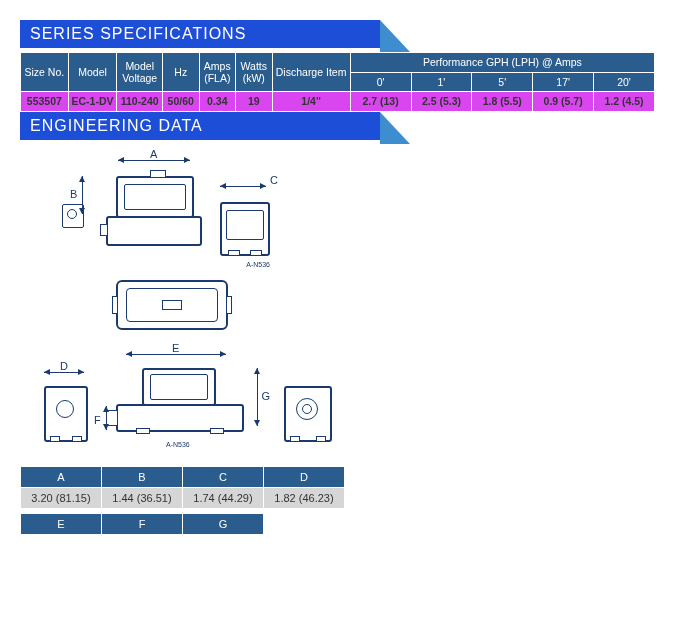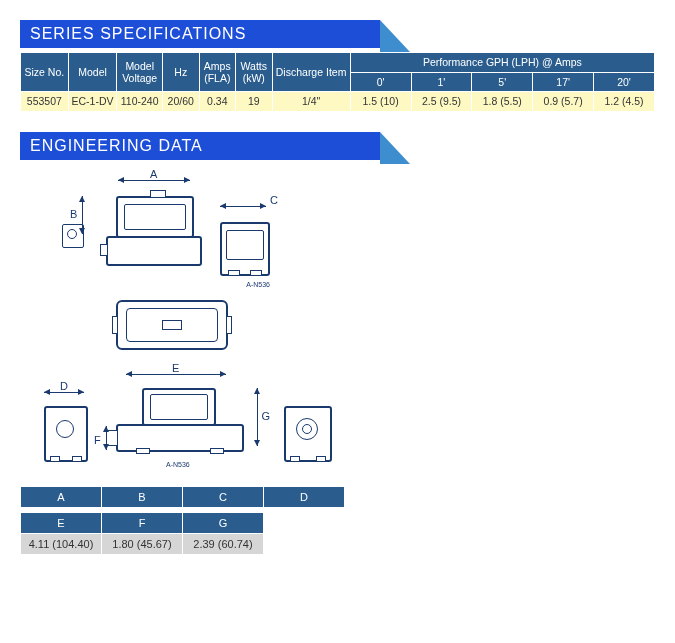--- a/index.html
+++ b/index.html
@@ -49,25 +49,25 @@
     font-size: 10.5px;
     line-height: 1.2;
     vertical-align: middle;
   }
   .spec-table th {
     background: #2a5d8e;
     color: #fff;
     font-weight: 400;
   }
   .spec-table td {
-    background: #fef9c3;
+    background: #d946ef;
     color: #333;
+    font-weight: bold;
   }
   .eng-section {
-    margin-top: 20px;
   }
   .diagram-area {
     margin: 12px 0 8px 24px;
   }
   .diagram-row {
     display: flex;
     align-items: flex-end;
     gap: 14px;
     margin-bottom: 24px;
   }
@@ -189,26 +189,26 @@
       <th>5'</th>
       <th>17'</th>
       <th>20'</th>
     </tr>
   </thead>
   <tbody>
     <tr>
       <td>553507</td>
       <td>EC-1-DV</td>
       <td>110-240</td>
-      <td>20/60</td>
+      <td>50/60</td>
       <td>0.34</td>
       <td>19</td>
       <td>1/4"</td>
-      <td>1.5 (10)</td>
-      <td>2.5 (9.5)</td>
+      <td>2.7 (13)</td>
+      <td>2.5 (5.3)</td>
       <td>1.8 (5.5)</td>
       <td>0.9 (5.7)</td>
       <td>1.2 (4.5)</td>
     </tr>
   </tbody>
 </table>
 
 <div class="eng-section">
   <div class="section-header">
     <div class="section-header-bg">ENGINEERING DATA</div>
@@ -309,30 +309,31 @@
   </div>
 
   <table class="dim-table">
     <tbody>
         <tr>
       <th>A</th>
       <th>B</th>
       <th>C</th>
       <th>D</th>
     </tr>
+    <tr>
+      <td>3.20 (81.15)</td>
+      <td>1.44 (36.51)</td>
+      <td>1.74 (44.29)</td>
+      <td>1.82 (46.23)</td>
+    </tr>
   </tbody>
     </table>
 
   <table class="dim-table">
     <tbody>
         <tr>
       <th>E</th>
       <th>F</th>
       <th>G</th>
     </tr>
-    <tr>
-      <td>4.11 (104.40)</td>
-      <td>1.80 (45.67)</td>
-      <td>2.39 (60.74)</td>
-    </tr>
   </tbody>
     </table>
 </div>
 
 </body></html>

